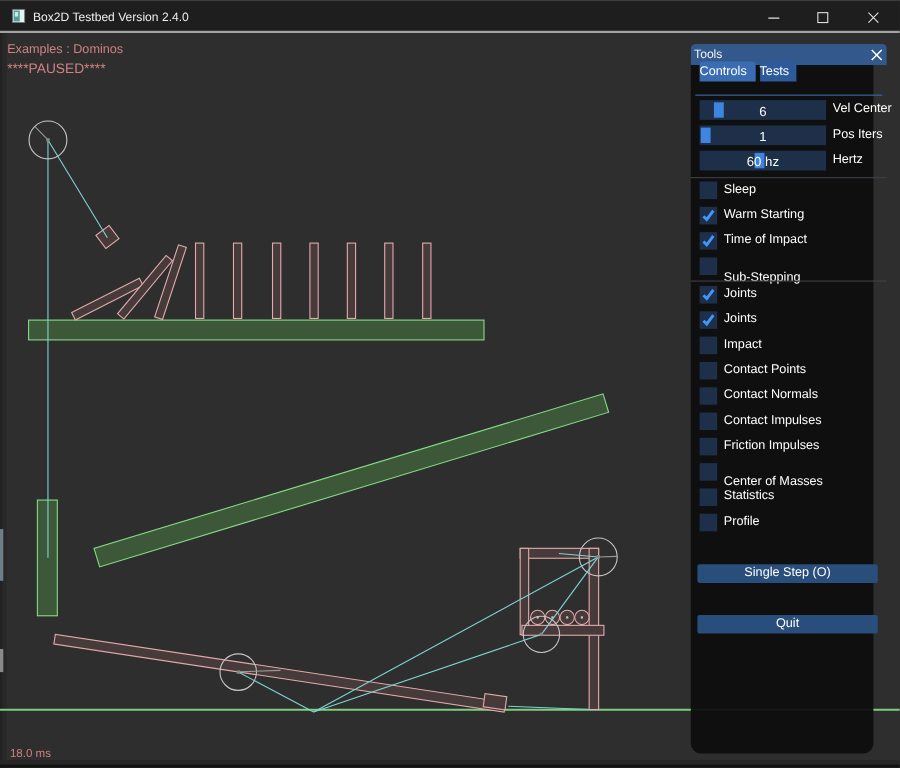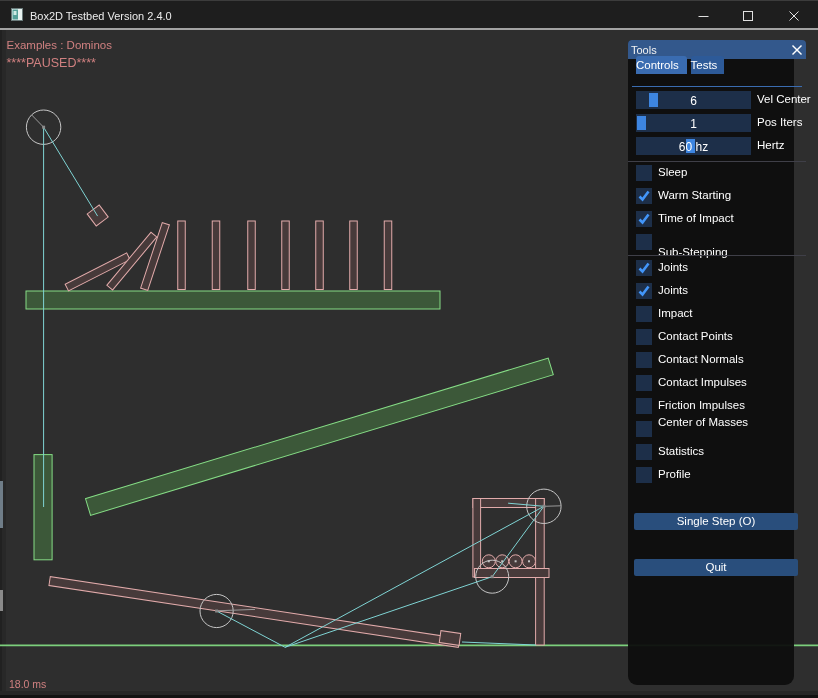--- a/index.html
+++ b/index.html
@@ -165,21 +165,21 @@
     <div class="cblab" style="top:267px">Impact</div>
   <div class="cb" style="top:288.5px"></div>
     <div class="cblab" style="top:290px">Contact Points</div>
   <div class="cb" style="top:311.5px"></div>
     <div class="cblab" style="top:313px">Contact Normals</div>
   <div class="cb" style="top:334.5px"></div>
     <div class="cblab" style="top:336px">Contact Impulses</div>
   <div class="cb" style="top:357.5px"></div>
     <div class="cblab" style="top:359px">Friction Impulses</div>
   <div class="cb" style="top:380.5px"></div>
-    <div class="cblab" style="top:376px">Center of Masses</div>
+    <div class="cblab" style="top:392px">Center of Masses</div>
   <div class="cb" style="top:403.5px"></div>
     <div class="cblab" style="top:405px">Statistics</div>
   <div class="cb" style="top:426.5px"></div>
     <div class="cblab" style="top:428px">Profile</div>
 
   <svg class="abs" style="left:7.5px;top:147.5px" width="16" height="16">
       <path d="M3.5 8.5 L6.5 11.5 L12.5 3.5" stroke="#4296fa" stroke-width="2.6" fill="none"></path>
     </svg>
   <svg class="abs" style="left:7.5px;top:170.5px" width="16" height="16">
       <path d="M3.5 8.5 L6.5 11.5 L12.5 3.5" stroke="#4296fa" stroke-width="2.6" fill="none"></path>

